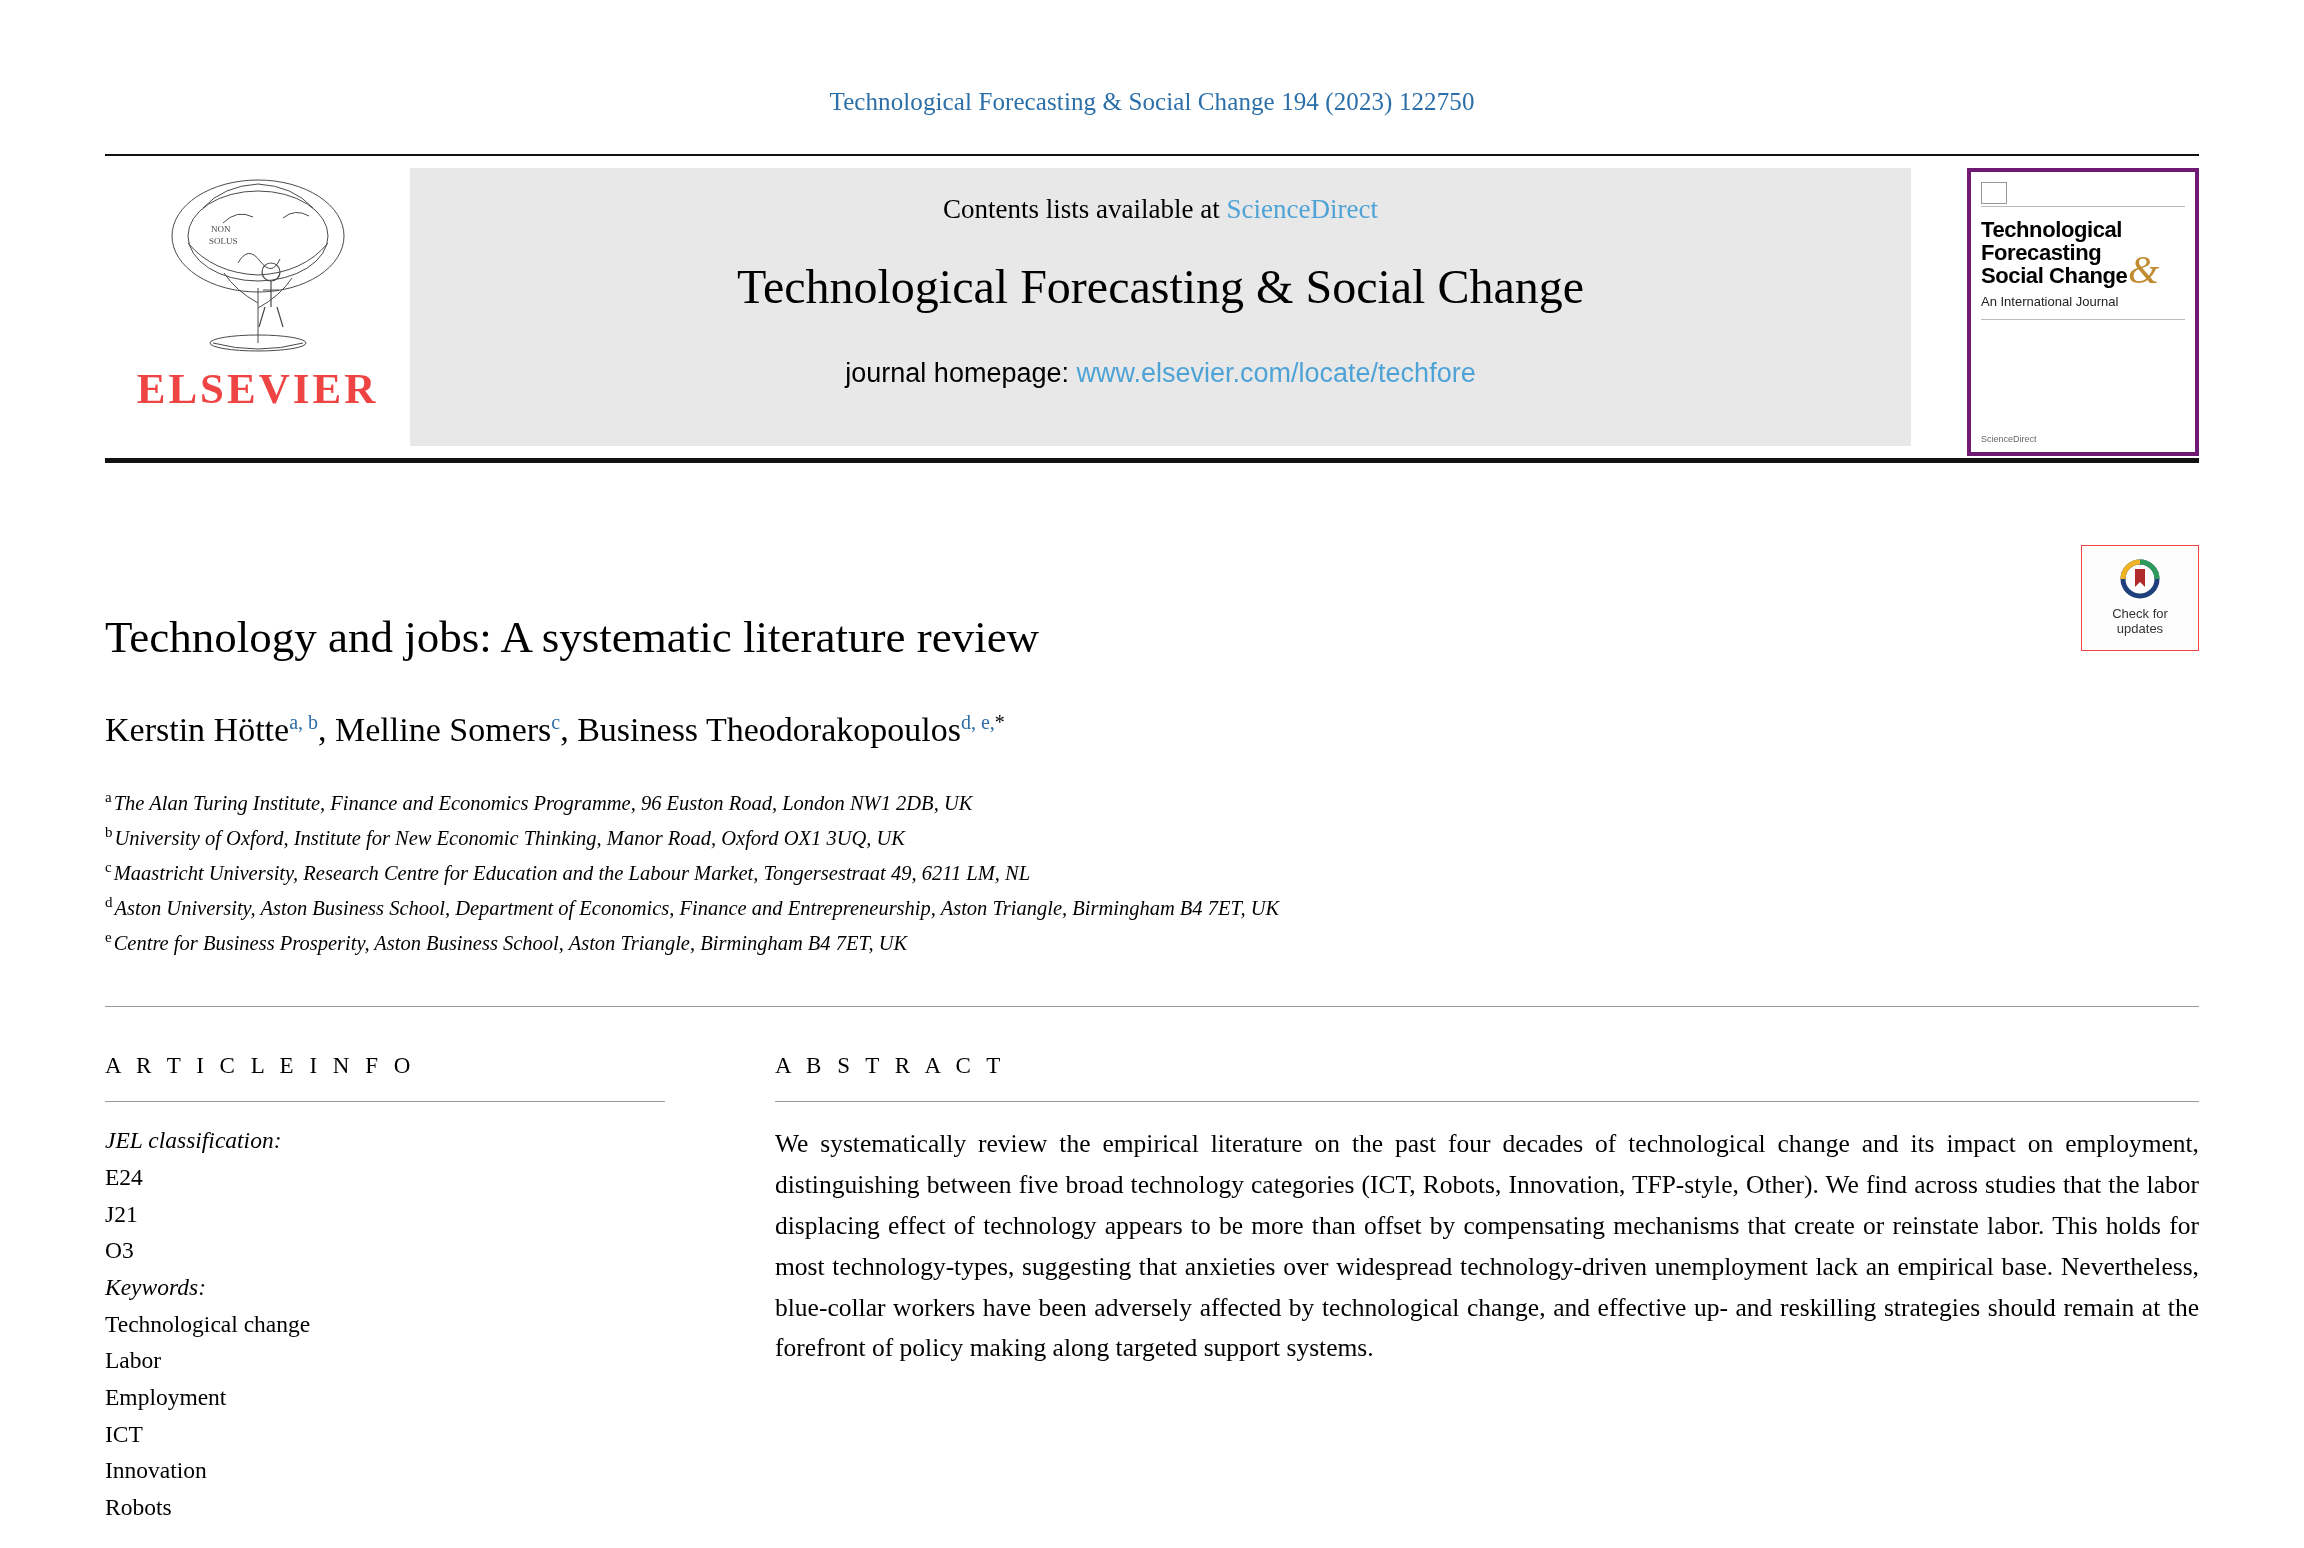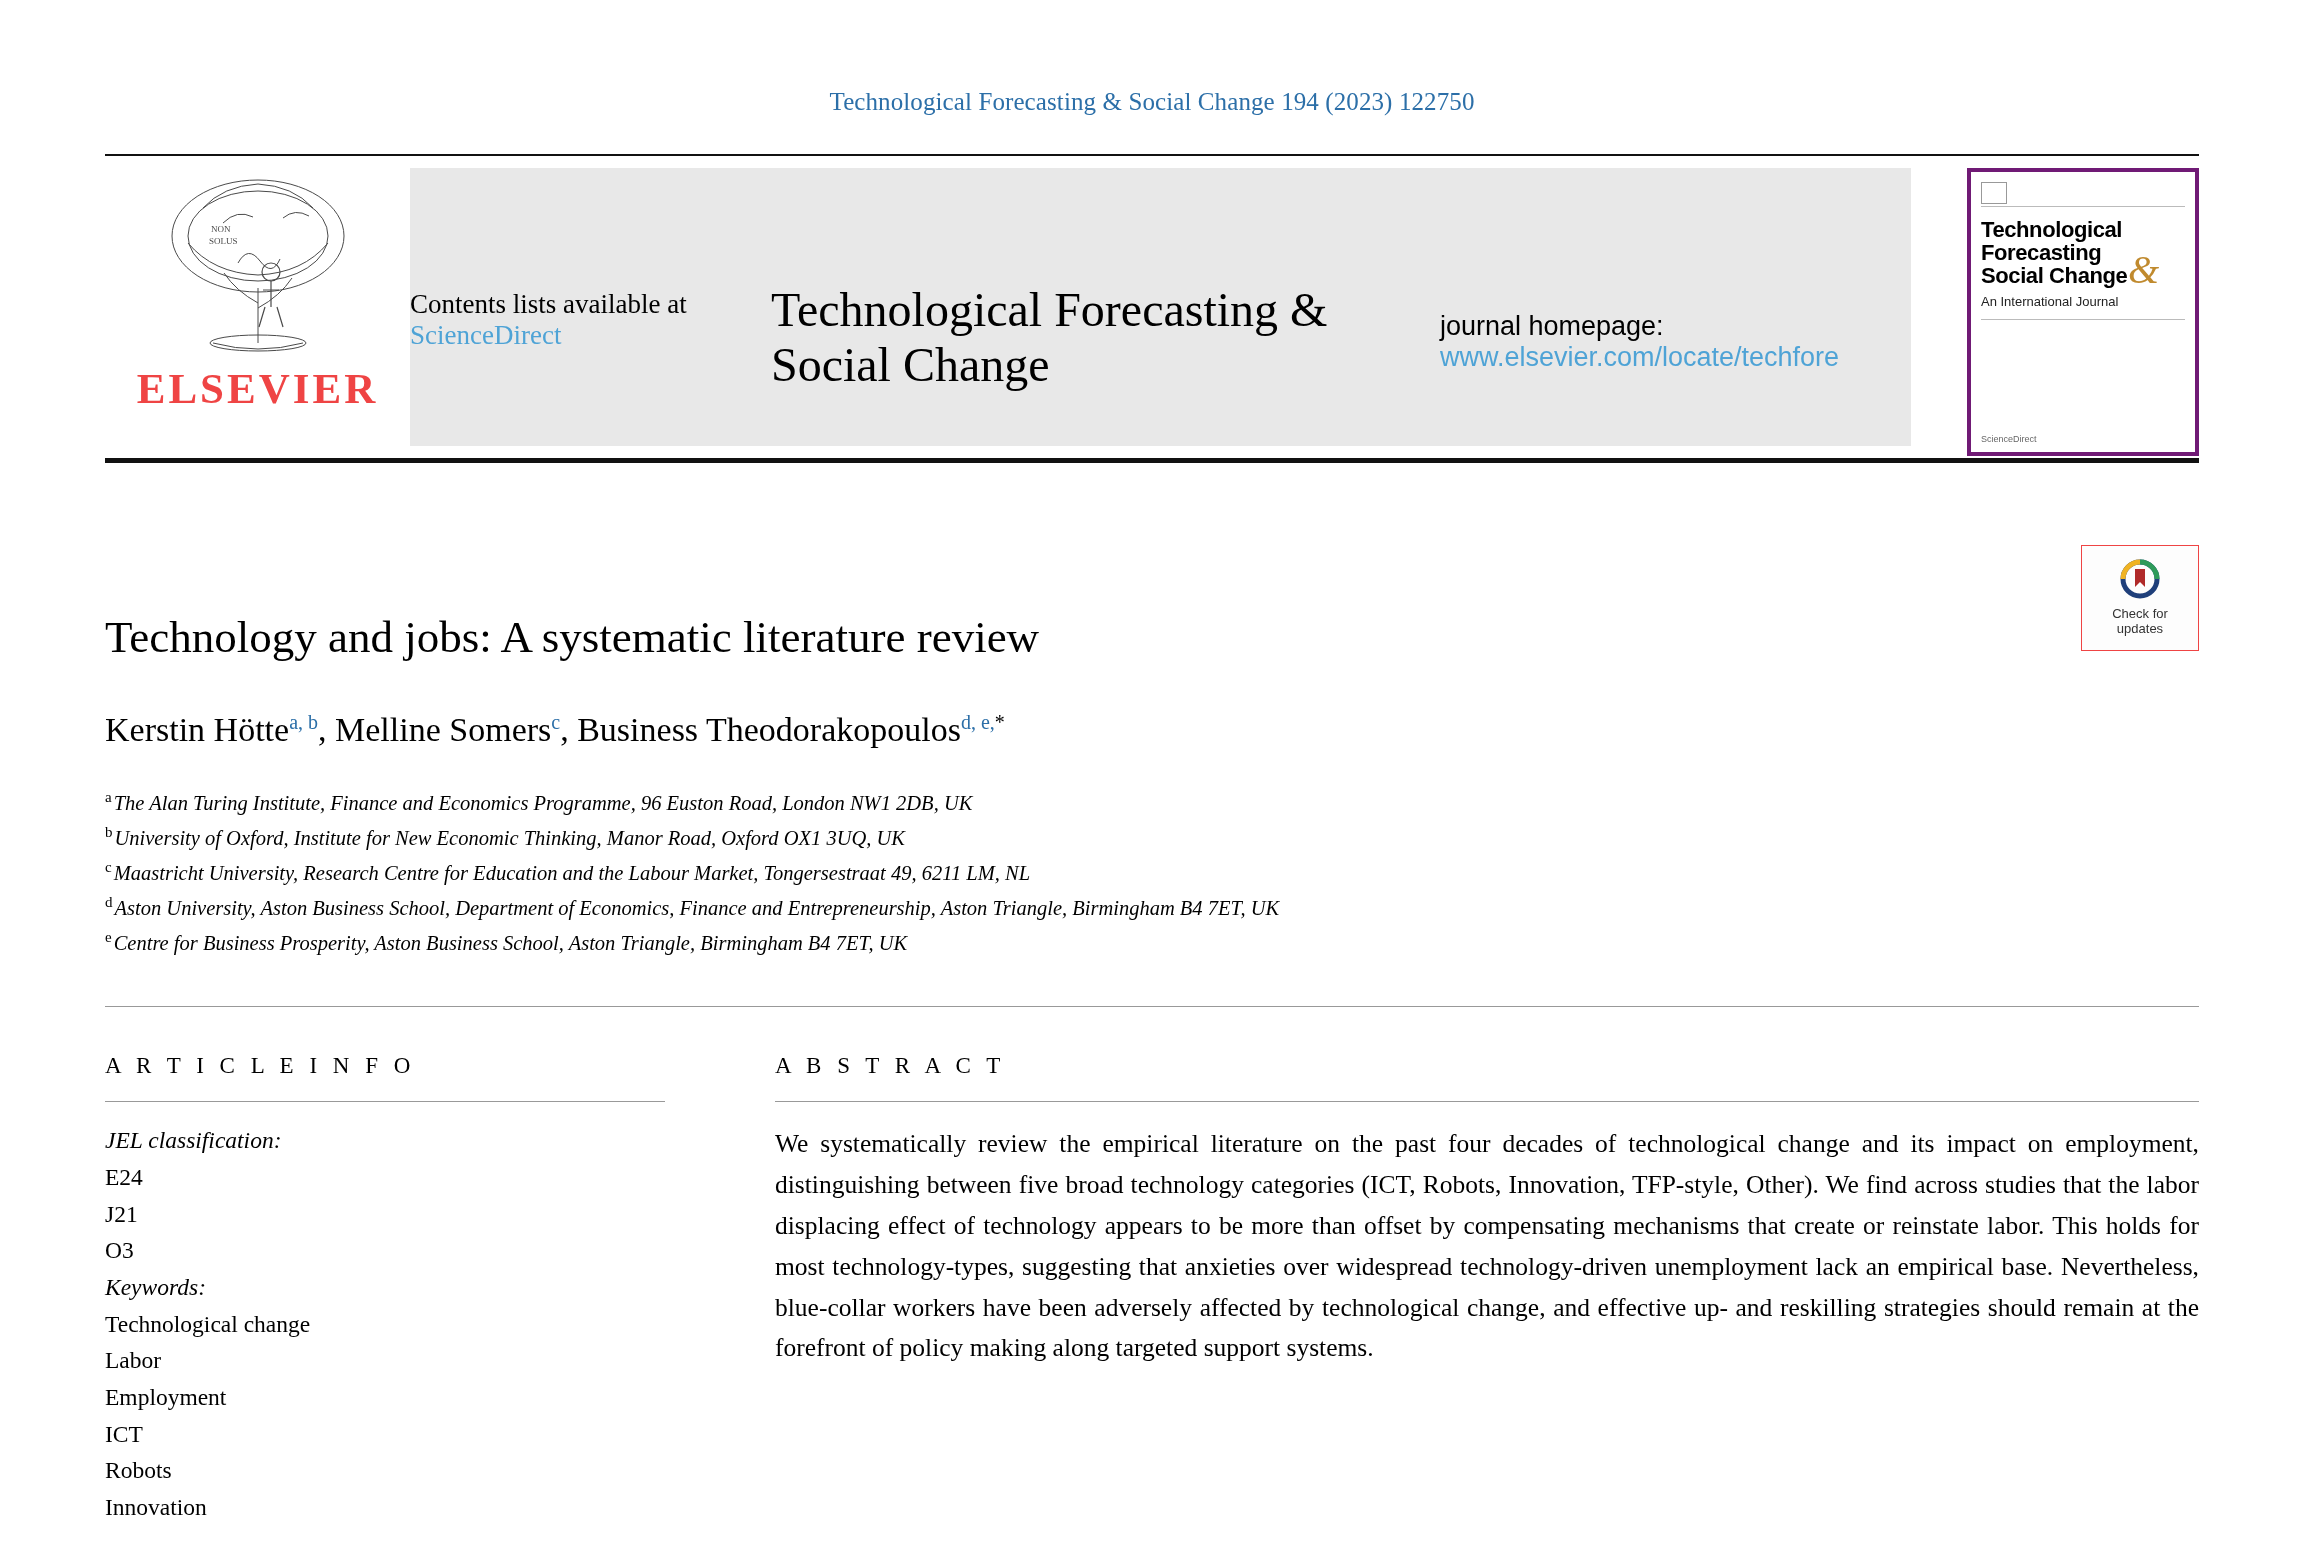--- a/index.html
+++ b/index.html
@@ -61,26 +61,25 @@
     letter-spacing: 3px;
     color: #ef4444;
     font-weight: 700;
     margin-top: 6px;
   }
   .masthead-center {
     flex: 1 1 auto;
     background: #e8e8e8;
     height: 278px;
     display: flex;
-    flex-direction: row;
+    flex-direction: column;
     align-items: center;
     justify-content: flex-start;
     padding-top: 26px;
     box-sizing: border-box;
-    gap: 36px;
   }
   .contents-line {
     font-size: 27px;
     font-family: "Liberation Serif", serif;
   }
   .contents-line a, .homepage-line a {
     color: #4ea3d6;
     text-decoration: none;
   }
   .journal-title {
@@ -345,22 +344,22 @@
       <div class="info-body">
         <div class="lbl">JEL classification:</div>
         <div>E24</div>
         <div>J21</div>
         <div>O3</div>
         <div class="lbl">Keywords:</div>
         <div>Technological change</div>
         <div>Labor</div>
         <div>Employment</div>
         <div>ICT</div>
+        <div>Innovation</div>
         <div>Robots</div>
-        <div>Innovation</div>
       </div>
     </div>
 
     <div class="col-right">
       <div class="sec-head">A B S T R A C T</div>
       <div class="thin-rule"></div>
       <div class="abstract-body">We systematically review the empirical literature on the past four decades of technological change and its impact on employment, distinguishing between five broad technology categories (ICT, Robots, Innovation, TFP-style, Other). We find across studies that the labor displacing effect of technology appears to be more than offset by compensating mechanisms that create or reinstate labor. This holds for most technology-types, suggesting that anxieties over widespread technology-driven unemployment lack an empirical base. Nevertheless, blue-collar workers have been adversely affected by technological change, and effective up- and reskilling strategies should remain at the forefront of policy making along targeted support systems.</div>
     </div>
 
   </div>

